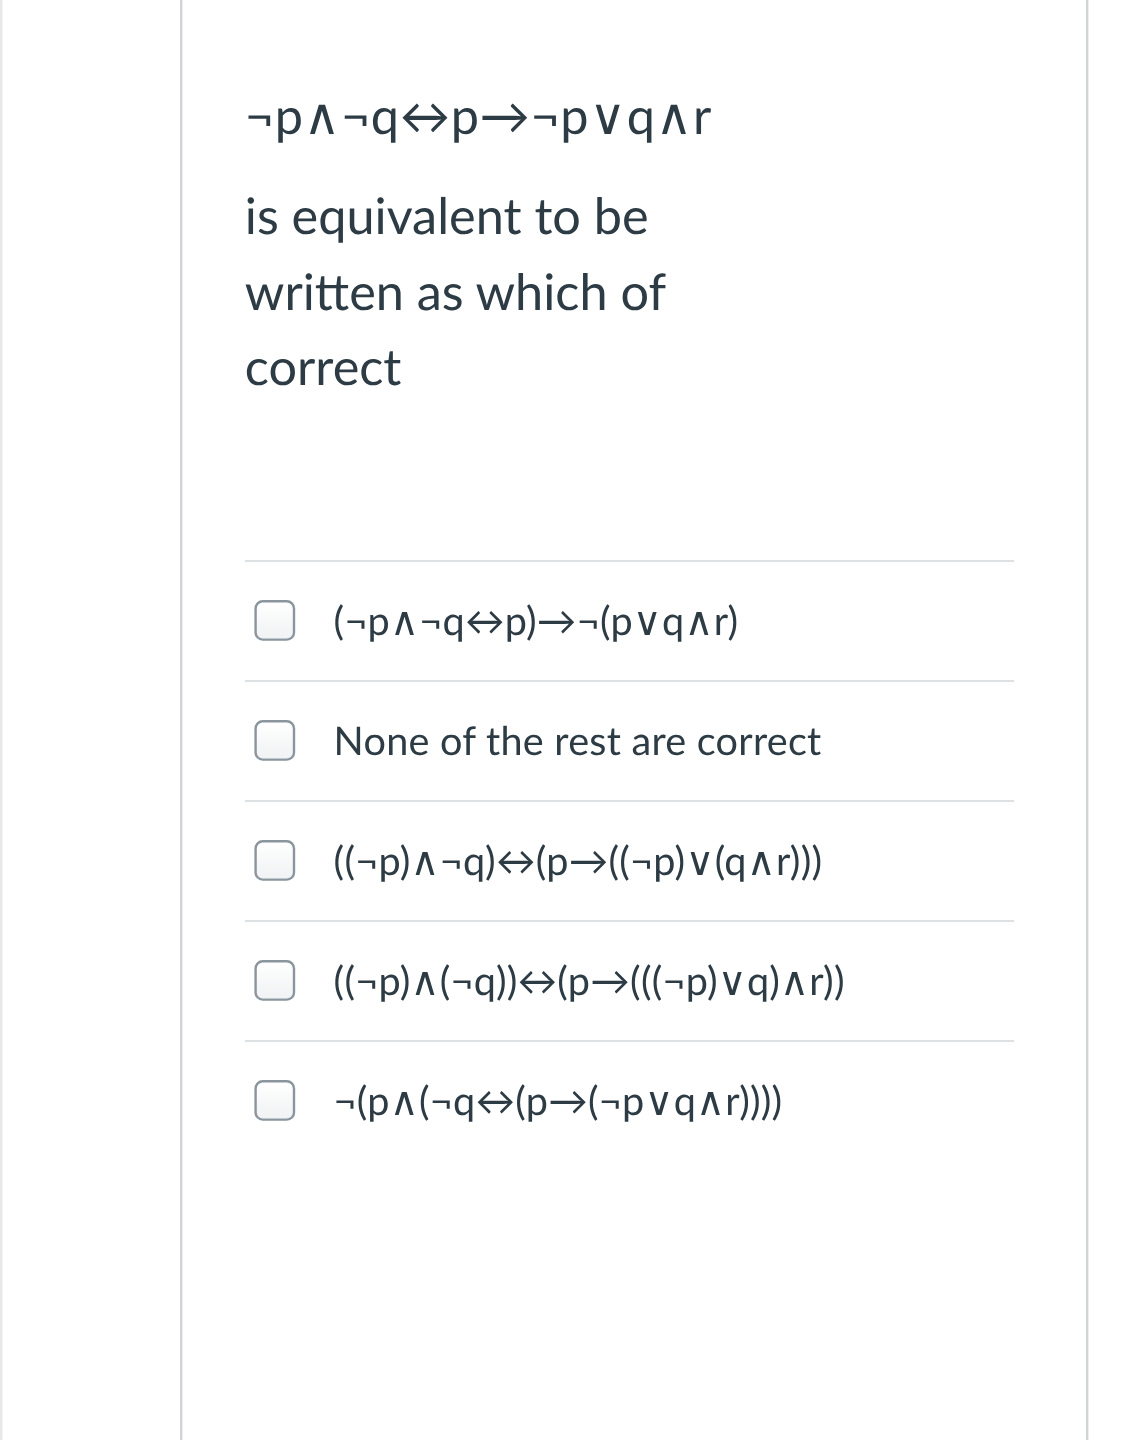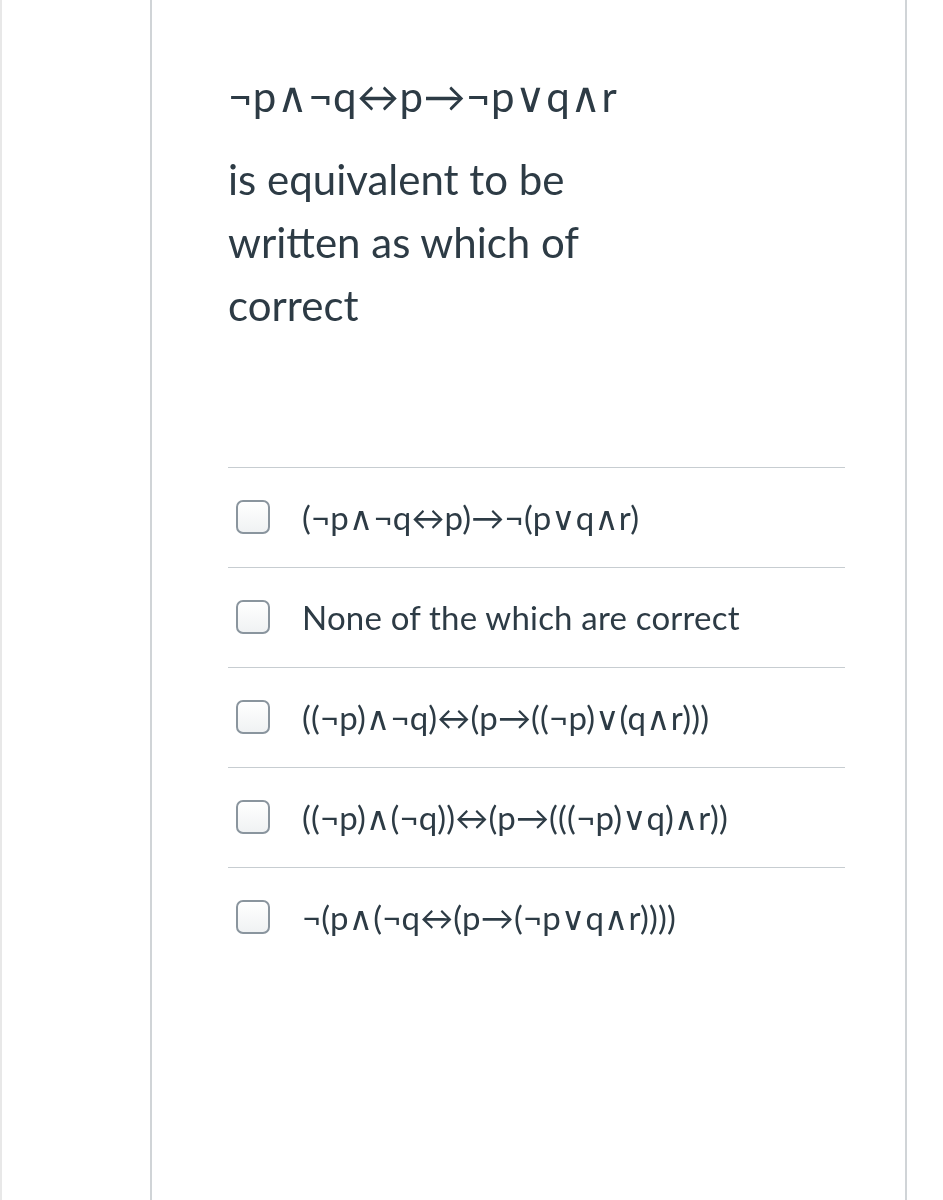--- a/index.html
+++ b/index.html
@@ -18,21 +18,21 @@
     position: relative;
   }
   .card {
     position: absolute;
     left: 148px;
     top: 0;
     right: 36px;
     bottom: 0;
     border-left: 2px solid #d0d4d7;
     border-right: 2px solid #d0d4d7;
-    padding: 65px 60px 0 76px;
+    padding: 65px 60px 0 52px;
     box-sizing: border-box;
   }
   .stem {
     font-size: 42px;
     line-height: 1.5;
     color: #2d3b45;
     font-weight: 400;
   }
   .stem .expr {
     letter-spacing: 0.5px;
@@ -83,21 +83,21 @@
       <div>correct</div>
     </div>
 
     <div class="options">
       <div class="option">
         <div class="checkbox"></div>
         <div class="opt-text">(¬p∧¬q↔p)→¬(p∨q∧r)</div>
       </div>
       <div class="option">
         <div class="checkbox"></div>
-        <div class="opt-text">None of the which are correct</div>
+        <div class="opt-text">None of the rest are correct</div>
       </div>
       <div class="option">
         <div class="checkbox"></div>
         <div class="opt-text">((¬p)∧¬q)↔(p→((¬p)∨(q∧r)))</div>
       </div>
       <div class="option">
         <div class="checkbox"></div>
         <div class="opt-text">((¬p)∧(¬q))↔(p→(((¬p)∨q)∧r))</div>
       </div>
       <div class="option">

